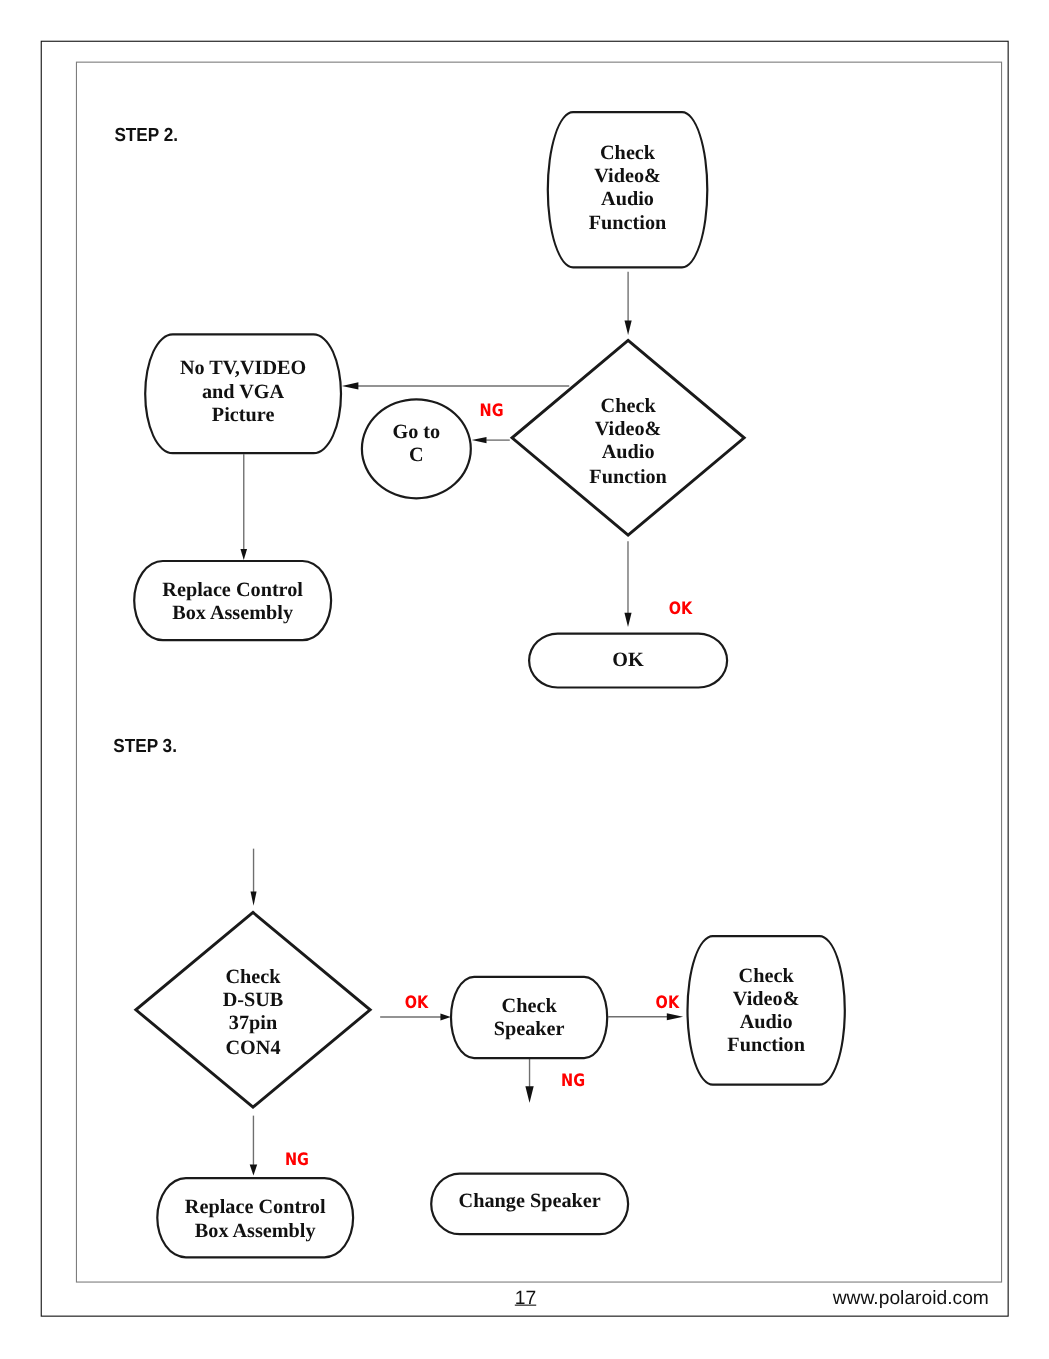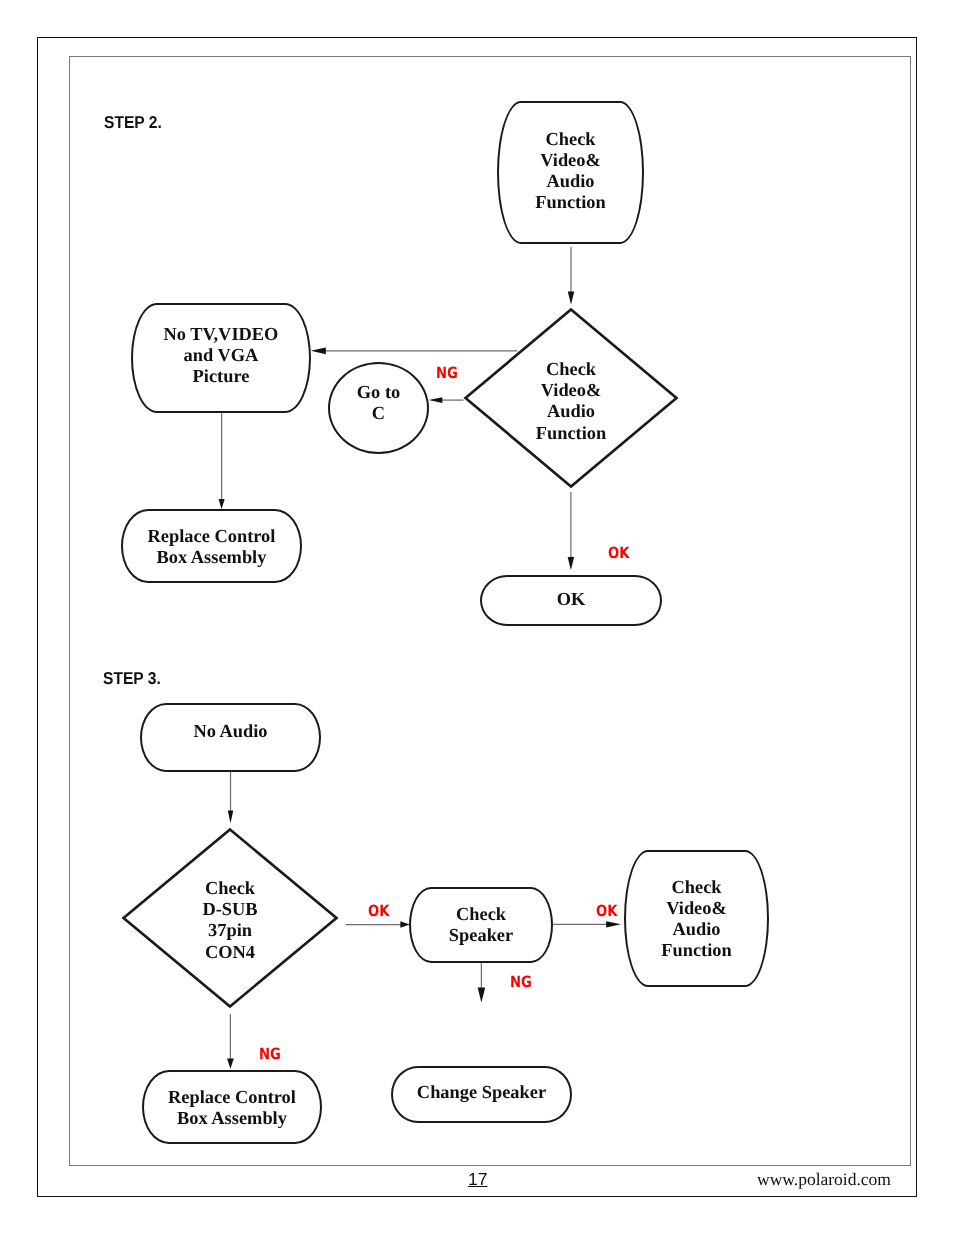--- a/index.html
+++ b/index.html
@@ -22,21 +22,21 @@
   .diamond svg{position:absolute;left:0;top:0;overflow:visible;}
   .diamond .label{position:absolute;left:0;right:0;top:50%;transform:translateY(calc(-50% + var(--dy,0px)));
      text-align:center;font-family:"Liberation Serif",serif;font-weight:bold;
      font-size:18.4px;line-height:21.2px;color:var(--ink);white-space:pre;}
 
   .step-label{position:absolute;font-family:"Liberation Sans",sans-serif;font-weight:bold;
      font-size:17.2px;color:var(--ink);transform-origin:left top;white-space:pre;}
   .edge-label{position:absolute;font-family:"DejaVu Sans",sans-serif;font-weight:bold;
      font-size:15.5px;color:var(--accent);transform-origin:left top;white-space:pre;}
   .foot-num{position:absolute;font-family:"Liberation Sans",sans-serif;font-size:17.5px;color:var(--ink);}
-  .foot-url{position:absolute;font-family:Liberation Serif, serif;font-size:17.5px;color:var(--ink);}
+  .foot-url{position:absolute;font-family:Liberation Sans, sans-serif;font-size:17.5px;color:var(--ink);}
 </style>
 </head>
 <body>
 
 <div id="page">
   <div id="outer-frame"></div>
   <div id="inner-frame"></div>
 
   <svg id="connectors" width="954" height="1235" viewBox="0 0 954 1235" style="position:absolute;left:0;top:0;">
     <g stroke="var(--connector)" stroke-width="1.25" fill="none" shape-rendering="geometricPrecision">
@@ -108,23 +108,20 @@
 
   <div class="node" style="left:121px;top:509px;width:181px;height:74px;border-radius:27px/37px;">
     <div class="label" style="--dy:1px;">Replace Control
 Box Assembly</div>
   </div>
 
   <div class="node" style="left:480px;top:575px;width:182px;height:51px;border-radius:27px/25.5px;">
     <div class="label" style="--dy:-1.3px;">OK</div>
   </div>
 
-  <div class="node" style="left:140px;top:703px;width:181px;height:69px;border-radius:26px/34.5px;">
-    <div class="label" style="--dy:-6.6px;">No Audio</div>
-  </div>
 
   <div class="diamond" style="left:122px;top:828px;width:216px;height:180px;">
     <svg width="216" height="180" viewBox="0 0 216 180">
       <polygon points="108,1.5 214.5,90 108,178.5 1.5,90" fill="var(--shape-fill)" stroke="var(--shape-stroke)" stroke-width="2.65" stroke-linejoin="miter"></polygon>
     </svg>
     <div class="label" style="--dy:2.3px;">Check
 D-SUB
 37pin
 CON4</div>
   </div>

